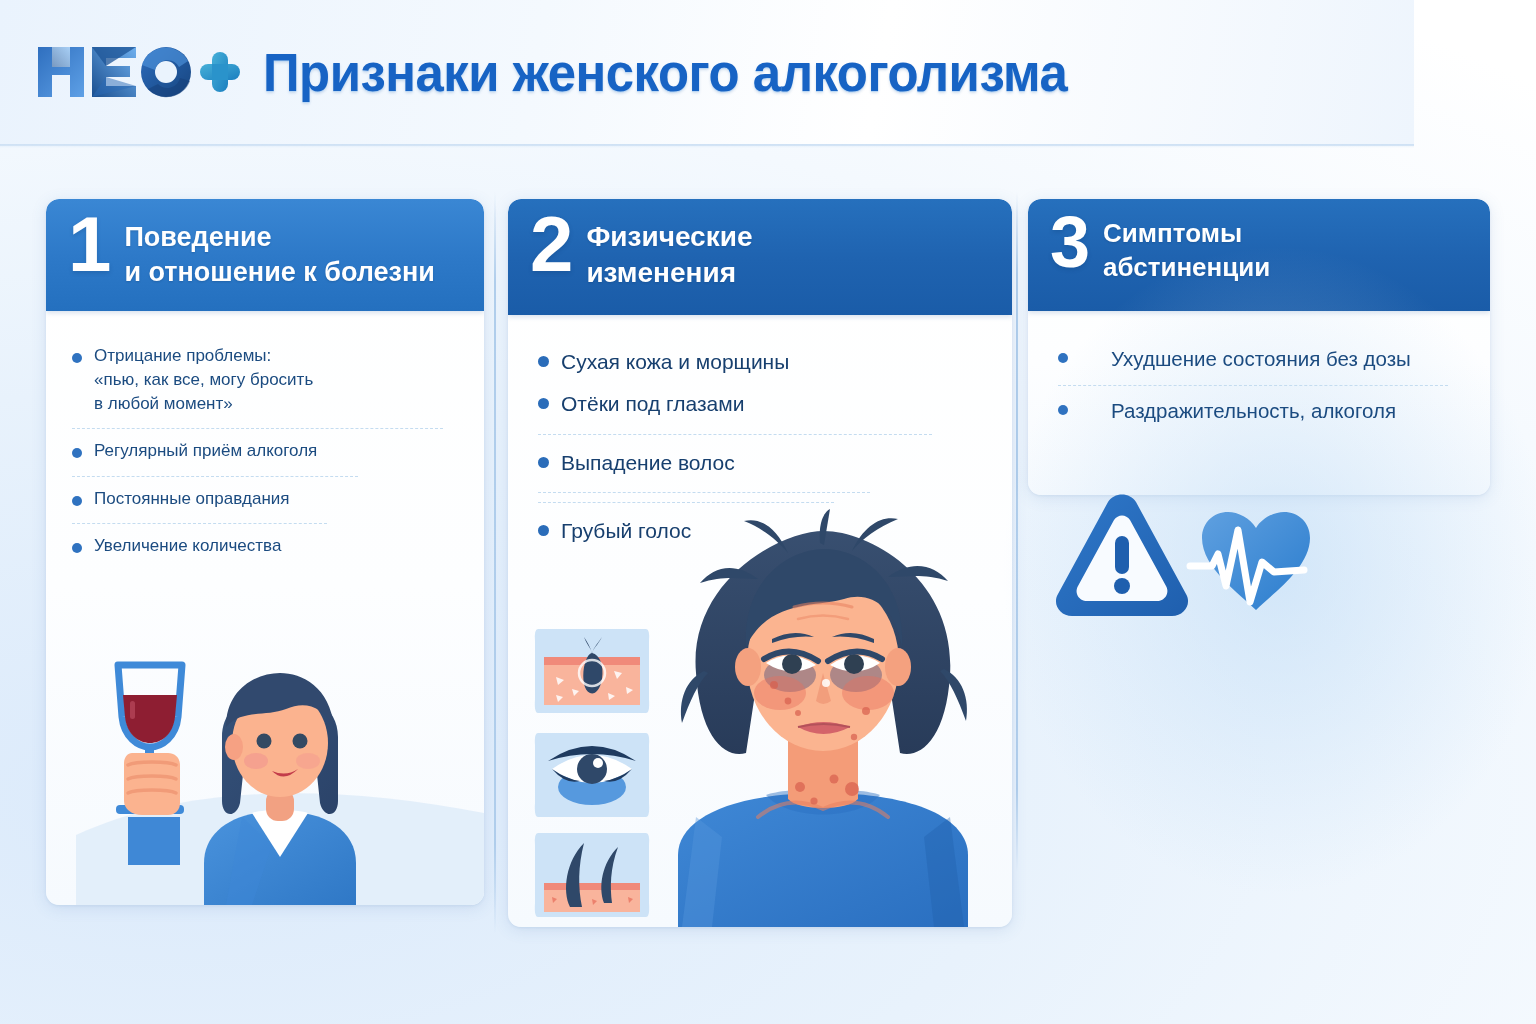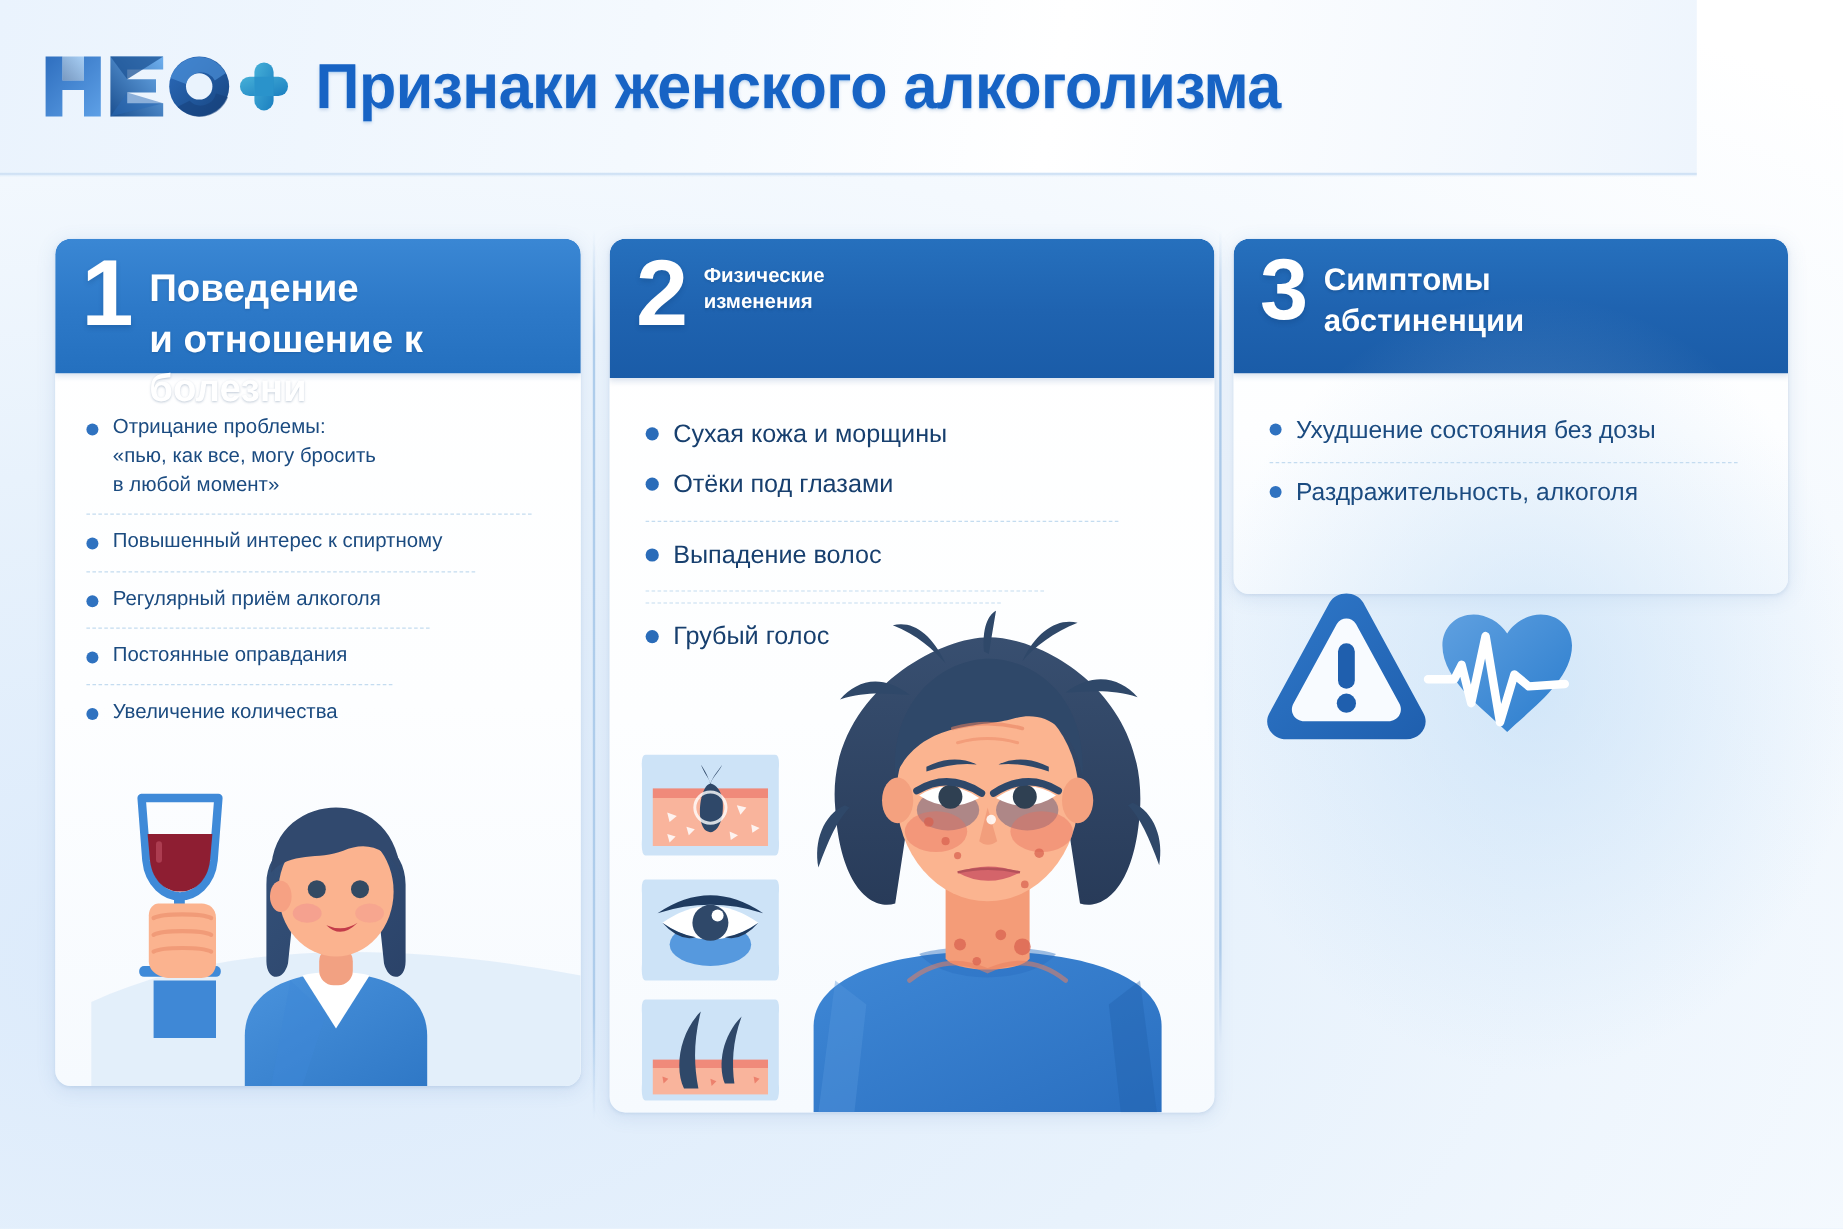--- a/index.html
+++ b/index.html
@@ -80,24 +80,24 @@
   .card--three .card-head { background:linear-gradient(180deg,#2670bd 0%,#1f63b0 52%,#1a5ca8 100%); height:112px; }
 
   .card-num {
     font-size:78px; font-weight:bold; color:#ffffff; line-height:.82;
     margin-top:-2px; letter-spacing:-3px;
     text-shadow:0 2px 4px rgba(10,50,100,.22);
   }
   .card--three .card-num { font-size:72px; }
 
   .card-title {
-    color:#ffffff; font-weight:bold; font-size:32px; line-height:1.30;
+    color:#ffffff; font-weight:bold; font-size:27px; line-height:1.30;
     padding-top:5px; text-shadow:0 1px 2px rgba(10,50,100,.25);
   }
-  .card--two .card-title { font-size:17px; padding-top:4px; }
+  .card--two .card-title { font-size:28px; padding-top:4px; }
   .card--three .card-title { font-size:26px; padding-top:2px; }
   .card-title span { display:block; }
 
   
   .card-body { padding:30px 26px 0 26px; position:relative; z-index:3; }
   .card--two .card-body { padding:26px 26px 0 30px; }
   .card--three .card-body { padding:30px 26px 0 30px; }
 
   ul.sym-list { list-style:none; }
   ul.sym-list li { position:relative; }
@@ -107,21 +107,21 @@
     width:10px; height:10px; border-radius:50%;
     background:#2f72c0; flex:0 0 auto; margin-top:9px;
   }
   .sym-text { color:#1b4b80; font-size:17px; line-height:1.42; }
   .sym-text .sub { display:block; }
 
   .card--two .sym-text { color:#173f6e; font-weight:normal; font-size:21px; }
   .card--two .bullet  { background:#2a6cb9; width:11px; height:11px; }
   .card--two .sym-row { padding:6px 0; }
 
-  .card--three .sym-text { color:#1b4b80; font-size:20.5px; }
+  .card--three .sym-text { color:#1b4b80; font-size:20.5px;margin-left:31px; }
 
   .sep {
     height:0; border-top:1.6px dashed #c4dcf0;
     margin:9px 0 7px 0;
   }
   .sep.w1 { width:96%; }
   .sep.w2 { width:84%; }
   .sep.w3 { width:74%; }
   .sep.w4 { width:66%; }
   .sep.w5 { width:88%; }
@@ -205,27 +205,20 @@
                 <span>Отрицание проблемы:</span>
                 <span class="sub">«пью, как все, могу бросить</span>
                 <span class="sub">в любой момент»</span>
               </span>
             </div>
             <div class="sep w1"></div>
           </li>
           <li>
             <div class="sym-row">
               <span class="bullet"></span>
-              <span class="sym-text">Повышенный интерес к спиртному</span>
-            </div>
-            <div class="sep w2"></div>
-          </li>
-          <li>
-            <div class="sym-row">
-              <span class="bullet"></span>
               <span class="sym-text">Регулярный приём алкоголя</span>
             </div>
             <div class="sep w3"></div>
           </li>
           <li>
             <div class="sym-row">
               <span class="bullet"></span>
               <span class="sym-text">Постоянные оправдания</span>
             </div>
             <div class="sep w4"></div>

